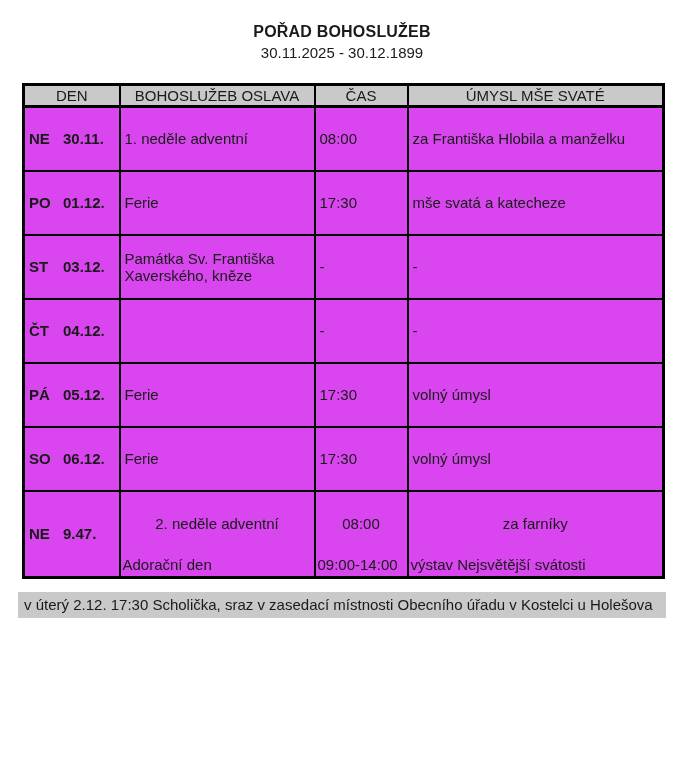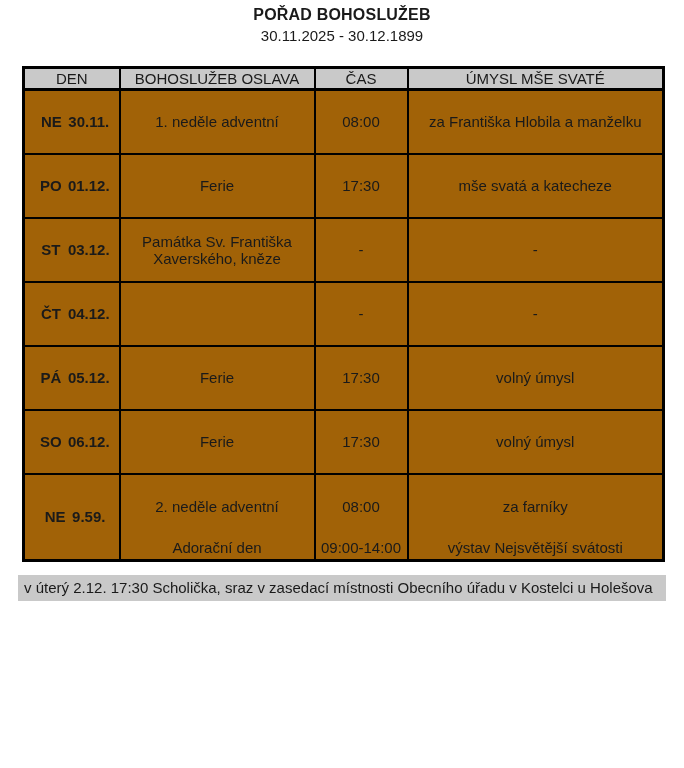--- a/index.html
+++ b/index.html
@@ -18,21 +18,21 @@
   }
   .page{
     position:relative;
     width:684px;
     height:768px;
     background:var(--page-bg);
     overflow:hidden;
   }
   
   .title-block{
-    padding-top:5px;
+    padding-top:22px;
     text-align:center;
     line-height:20px;
   }
   .title-line{
     font-size:16px;
     font-weight:bold;
     letter-spacing:0.2px;
   }
   .title-date{
     font-size:15px;
@@ -57,22 +57,21 @@
     background:var(--header-bg);
     font-weight:normal;
     height:20px;
     padding:1px 2px;
     text-align:center;
     border-bottom:3px solid var(--border-color);
   }
   table.schedule td{
     height:64px;
     vertical-align:middle;
-    text-align:center;
-    background:#a16207;
+    background:#d946ef;
     padding:2px 4px;
   }
   td.day-cell{
     background:var(--day-col-bg);
     font-weight:bold;
     text-align:left;
     padding-left:8px;
     white-space:nowrap;
   }
   .day-abbr{display:inline-block;min-width:34px;}
@@ -231,21 +230,21 @@
               <div class="line top">17:30</div>
             </div>
           </td>
           <td class="body-cell intention-cell">
             <div class="wrap">
               <div class="line top">volný úmysl</div>
             </div>
           </td>
         </tr>
         <tr class="row double">
-          <td class="day-cell"><span class="day-abbr">NE</span><span class="day-date">9.59.</span></td>
+          <td class="day-cell"><span class="day-abbr">NE</span><span class="day-date">9.47.</span></td>
           <td class="body-cell celebration-cell">
             <div class="wrap">
               <div class="line top">2. neděle adventní</div>
               <div class="line bottom">Adorační den</div>
             </div>
           </td>
           <td class="body-cell time-cell">
             <div class="wrap">
               <div class="line top">08:00</div>
               <div class="line bottom">09:00-14:00</div>

